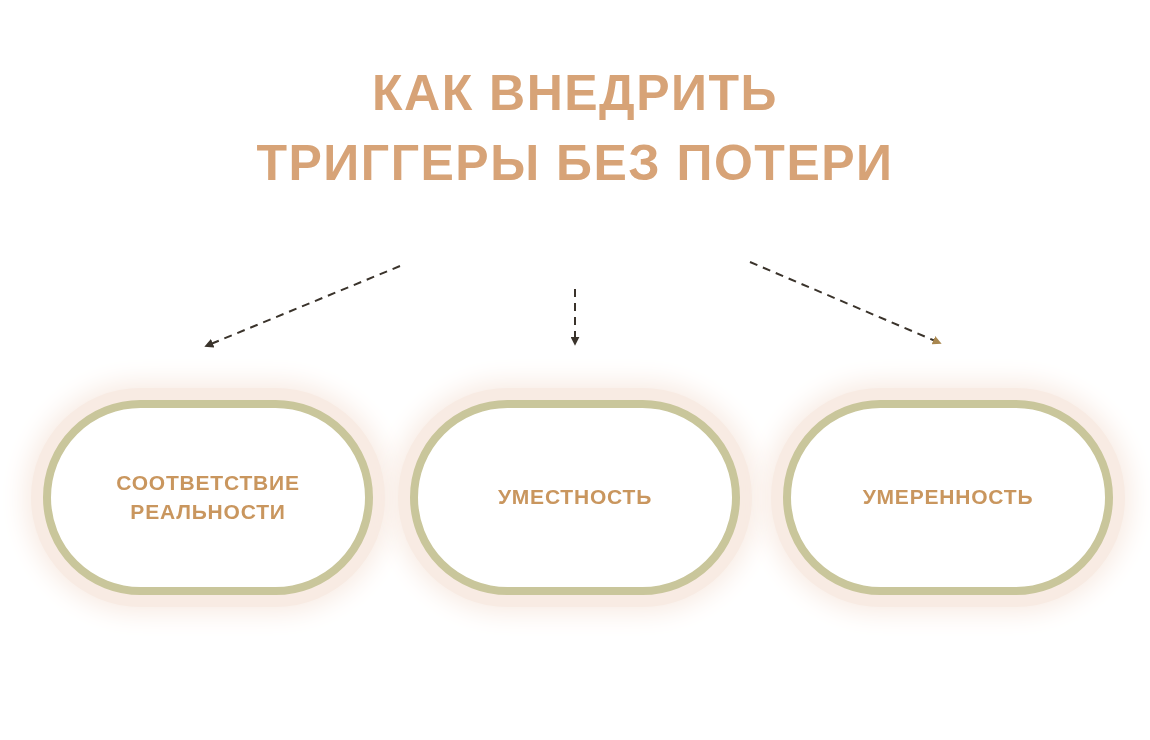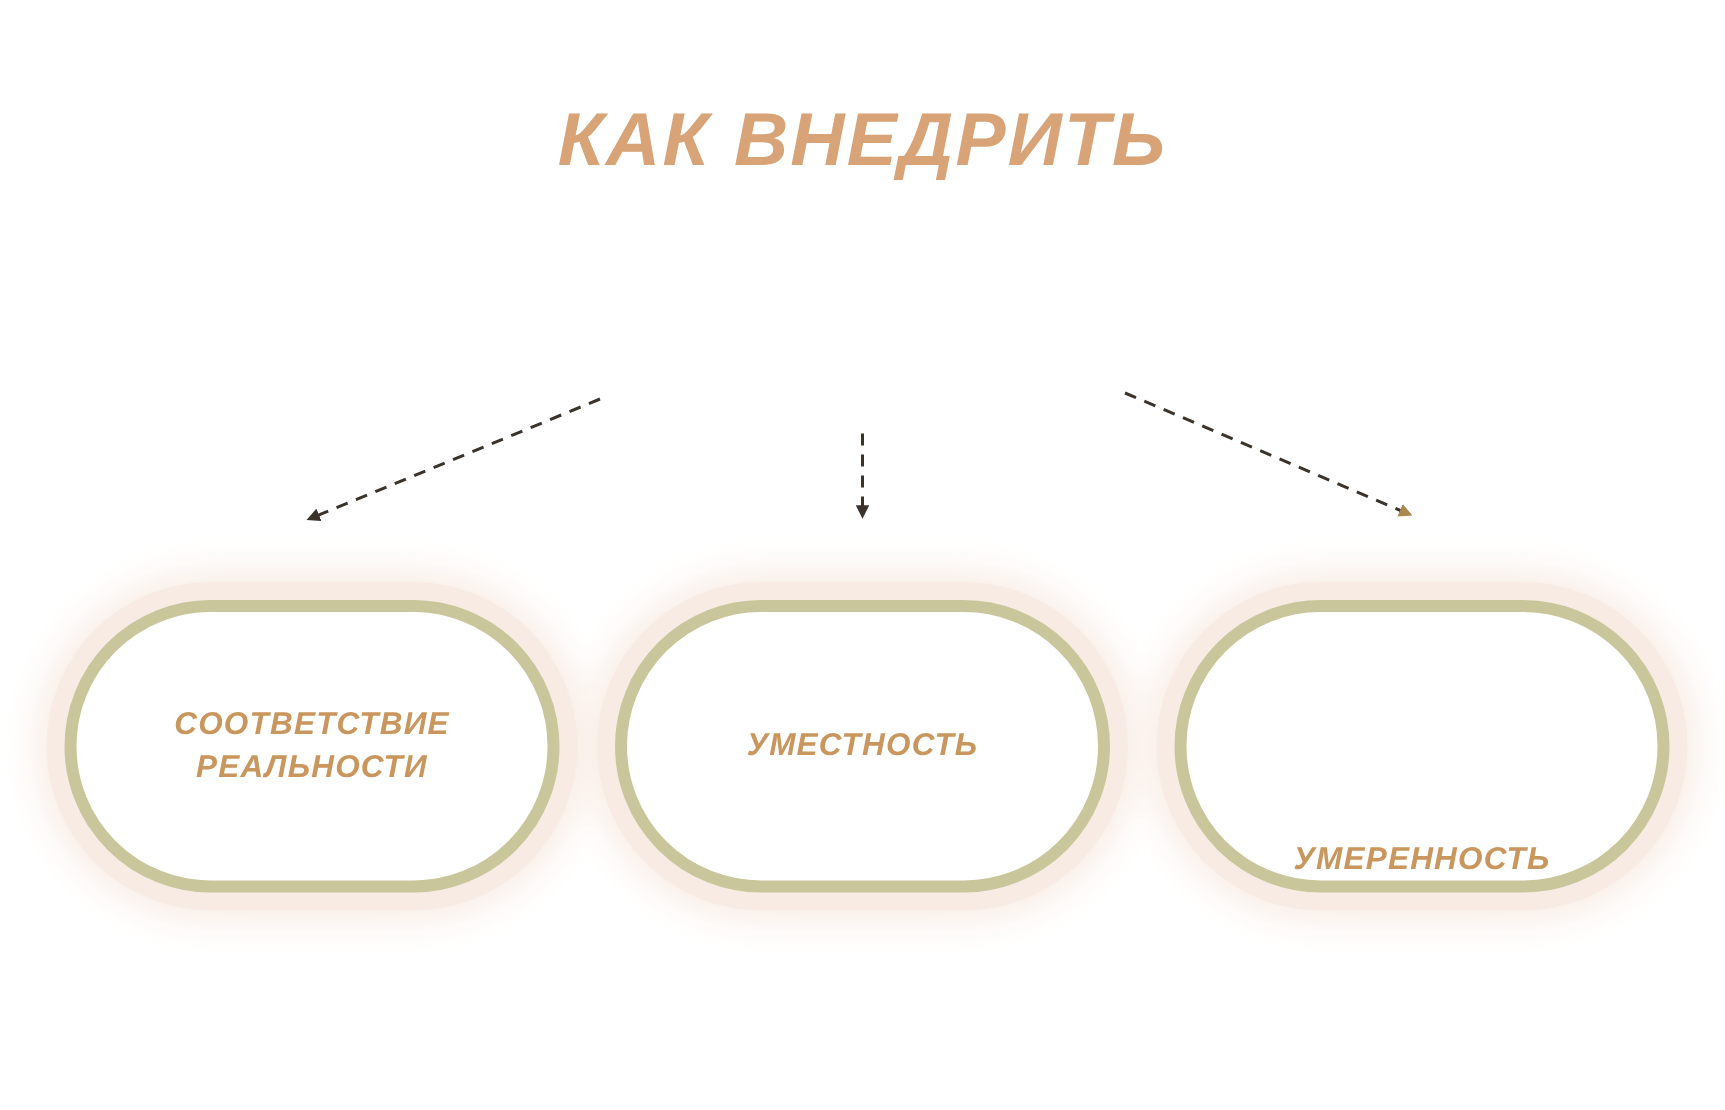--- a/index.html
+++ b/index.html
@@ -17,21 +17,20 @@
     background:var(--bg);
     font-family:"Liberation Sans", sans-serif;
     position:relative;
     overflow:hidden;
   }
   .canvas{
     position:absolute;
     inset:0;
     width:1150px;
     height:740px;
-    font-style:italic;
   }
   .title{
     position:absolute;
     top:58px;
     left:0;
     width:1150px;
     text-align:center;
     color:var(--title-color);
     font-weight:800;
     font-size:50px;
@@ -69,31 +68,32 @@
     color:var(--pill-text);
     font-weight:700;
     font-size:21px;
     letter-spacing:0.8px;
     line-height:1.35;
     text-transform:uppercase;
     padding:0 36px;
   }
   .node-1{left:43px;top:400px;align-items:center;}
   .node-2{left:410px;top:400px;}
-  .node-3{left:783px;top:400px;align-items:flex-end;}
+  .node-3{left:783px;top:400px;}
   marker path.head-dark{fill:var(--arrow);}
   marker path.head-accent{fill:var(--arrow-accent);}
 </style>
 </head>
 <body>
 
 <div class="canvas">
 
   <h1 class="title">
     <span class="line">КАК ВНЕДРИТЬ</span>
+    <span class="line">ТРИГГЕРЫ БЕЗ ПОТЕРИ</span>
   </h1>
 
   <svg class="arrows-layer" viewBox="0 0 1150 740" xmlns="http://www.w3.org/2000/svg" aria-hidden="true">
     <defs>
       <marker id="headDark" viewBox="0 0 10 10" refX="8" refY="5" markerWidth="9" markerHeight="9" orient="auto" markerUnits="userSpaceOnUse">
         <path class="head-dark" d="M0,0 L10,5 L0,10 z"></path>
       </marker>
       <marker id="headAccent" viewBox="0 0 10 10" refX="8" refY="5" markerWidth="9" markerHeight="9" orient="auto" markerUnits="userSpaceOnUse">
         <path class="head-accent" d="M0,0 L10,5 L0,10 z"></path>
       </marker>

